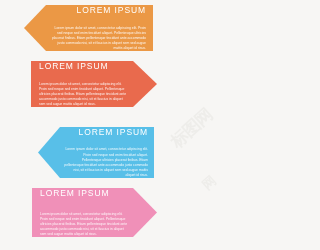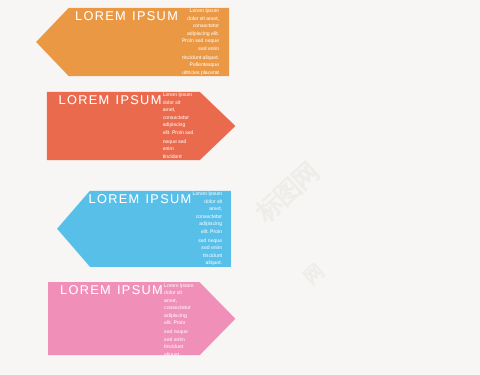--- a/index.html
+++ b/index.html
@@ -59,22 +59,22 @@
     position: absolute;
     box-sizing: border-box;
     overflow: hidden;
   }
 
   .banner .inner {
     position: absolute;
     top: 0;
     bottom: 0;
     display: flex;
-    flex-direction: row;
-    justify-content: flex-end;
+    flex-direction: column;
+    justify-content: space-between;
   }
 
   
   .point-left {
     clip-path: polygon(0% 50%, 22px 0%, 100% 0%, 100% 100%, 22px 100%);
   }
   
   .point-right {
     clip-path: polygon(0% 0%, calc(100% - 24px) 0%, 100% 50%, calc(100% - 24px) 100%, 0% 100%);
   }

